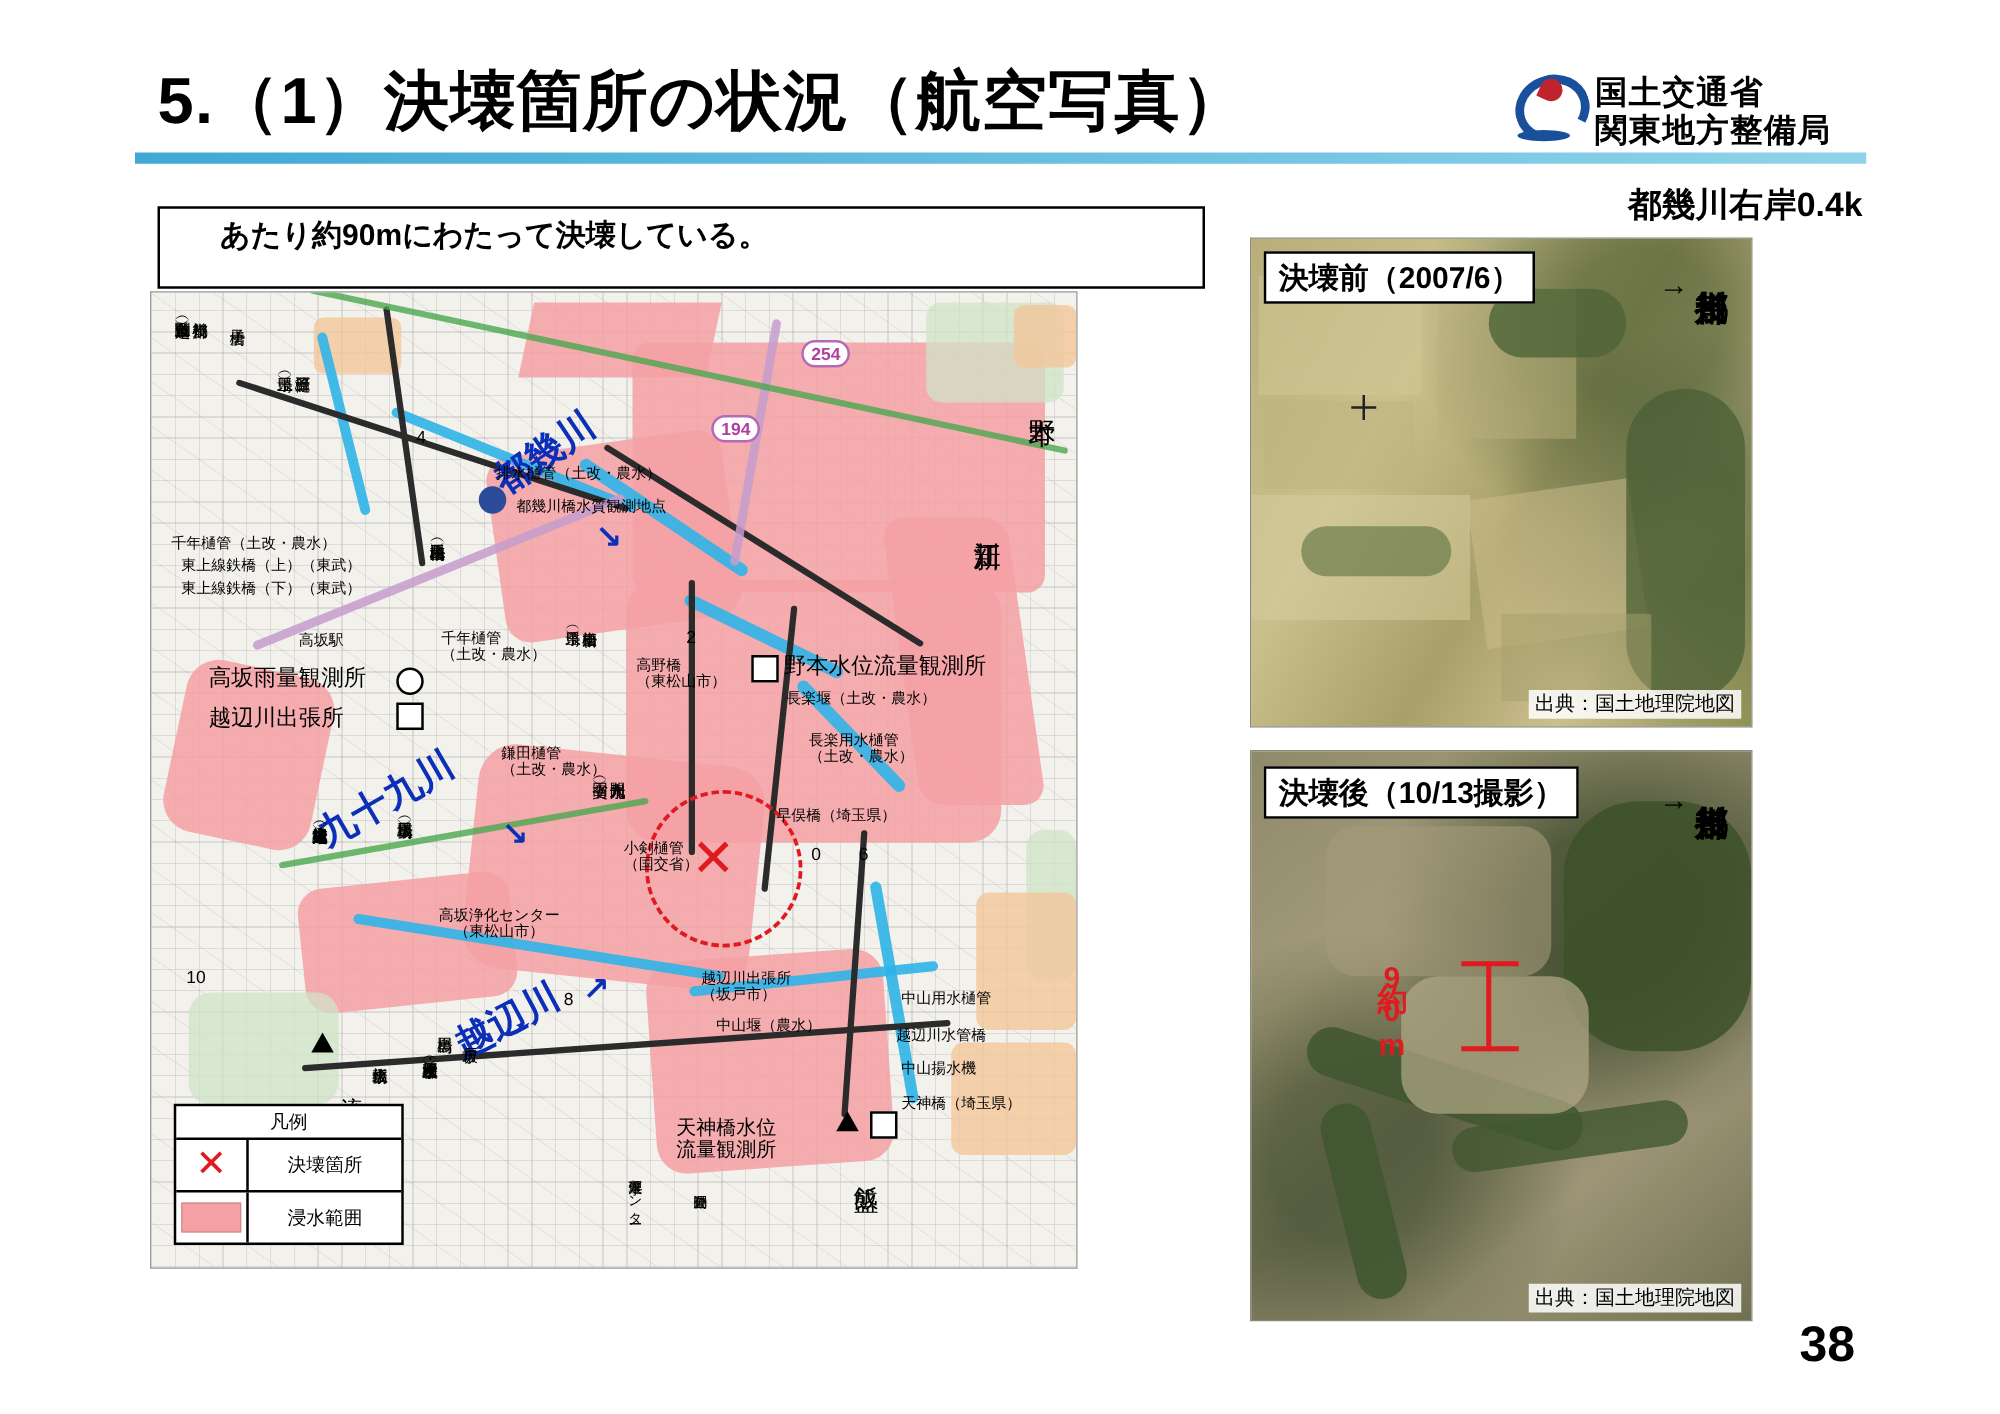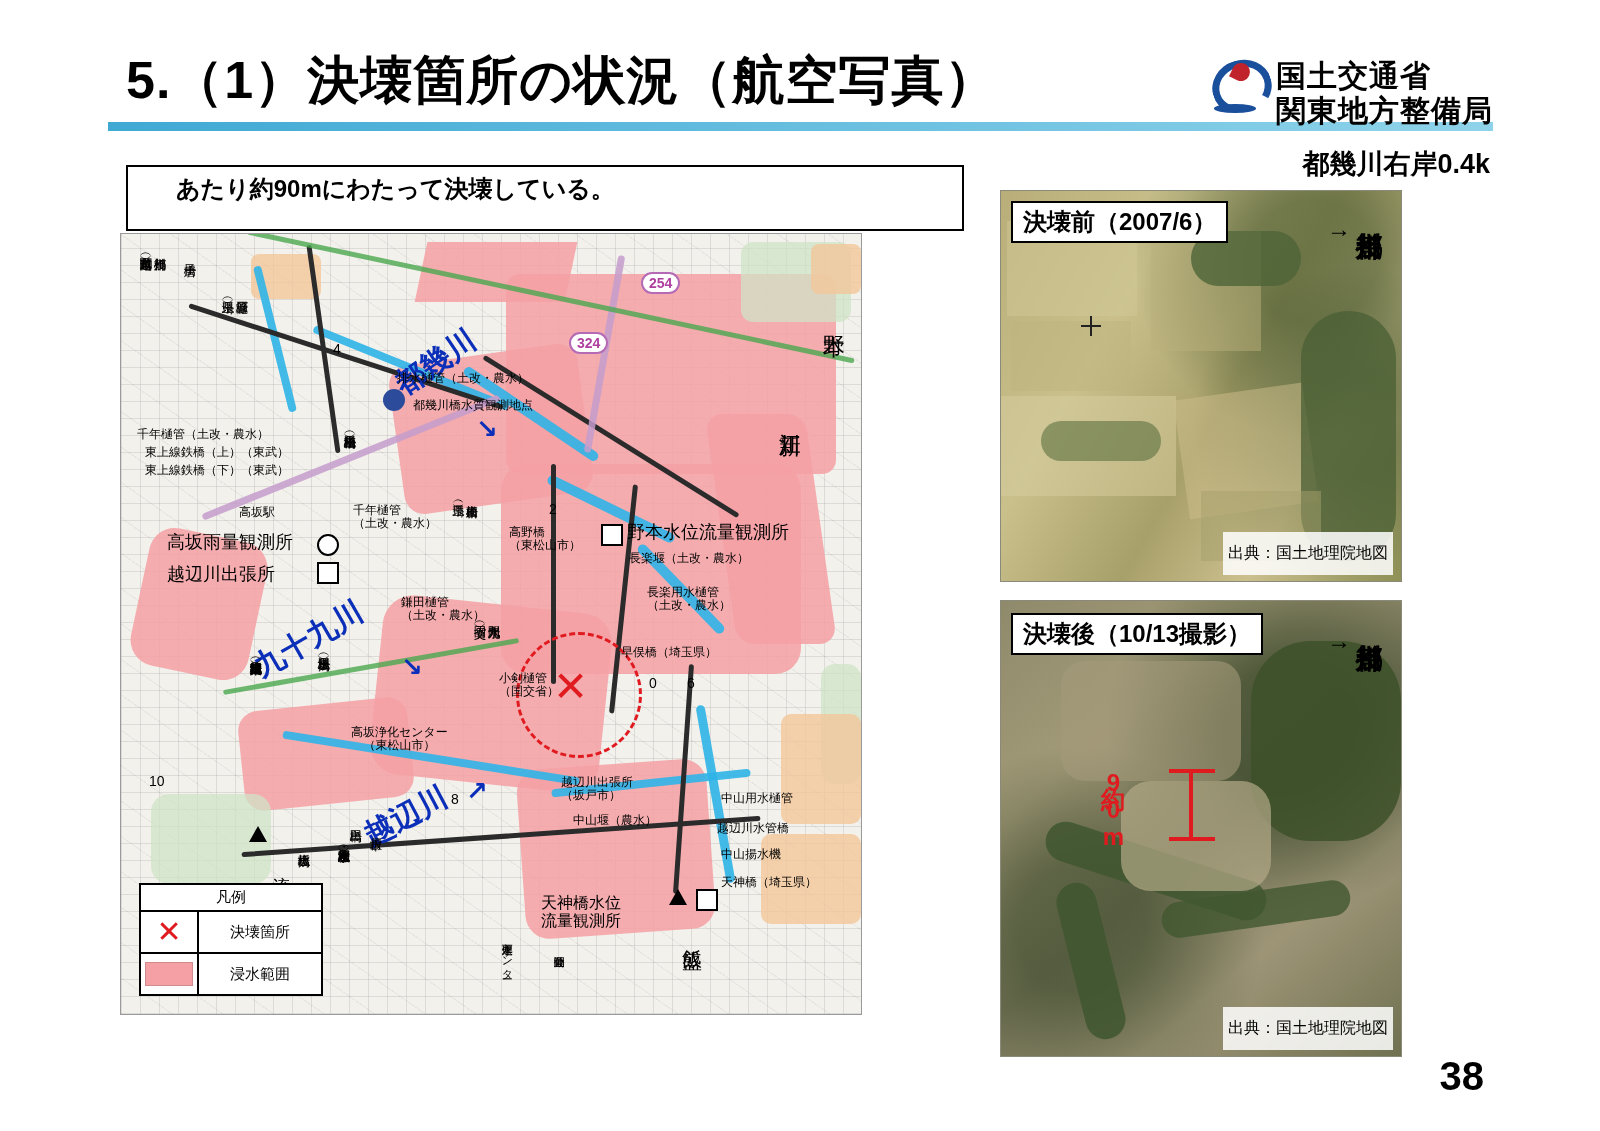--- a/index.html
+++ b/index.html
@@ -37,21 +37,21 @@
     position:absolute;left:24px;top:3px;width:18px;height:18px;
     background:#c0232b;border-radius:50% 50% 50% 0;
     transform:rotate(25deg);
   }
   .logo-mark .base{
     position:absolute;left:6px;top:44px;width:42px;height:9px;
     background:#1a4f9c;border-radius:50%;
   }
   .logo-text{
     position:absolute;left:68px;top:0;
-    font-size:30px;font-weight:bold;line-height:1.18;
+    font-size:26px;font-weight:bold;line-height:1.18;
     letter-spacing:1px;white-space:nowrap;
   }
   
   .right-caption{
     position:absolute;left:1010px;top:146px;width:480px;
     text-align:right;font-size:27px;font-weight:bold;white-space:nowrap;
   }
   
   .bullet-box{
     position:absolute;left:126px;top:165px;width:838px;height:66px;
@@ -165,21 +165,21 @@
       radial-gradient(circle at 72% 28%, rgba(45,62,32,.65) 0 15%, transparent 42%),
       radial-gradient(circle at 20% 72%, rgba(45,62,32,.5) 0 14%, transparent 40%),
       linear-gradient(140deg,#8f8a6b 0%,#a29a78 28%,#7d7a5e 52%,#9e9577 72%,#6f7150 100%);
   }
   .photo-cap{
     position:absolute;background:#fff;border:2px solid #000;
     font-size:24px;font-weight:bold;padding:3px 10px;white-space:nowrap;
   }
   .photo-src{
     position:absolute;right:8px;bottom:6px;background:rgba(255,255,255,.85);
-    font-size:16px;padding:11px 5px;white-space:nowrap;
+    font-size:16px;padding:1px 5px;white-space:nowrap;
   }
   .vlabel{
     position:absolute;writing-mode:vertical-rl;text-orientation:upright;
     font-size:27px;font-weight:bold;white-space:nowrap;
   }
   .vlabel .arrow{writing-mode:horizontal-tb;display:block;margin-top:4px;font-size:24px;}
   .len-label{
     position:absolute;writing-mode:vertical-rl;text-orientation:upright;
     color:#e01b20;font-size:24px;font-weight:bold;white-space:nowrap;
   }
@@ -252,21 +252,21 @@
     <div class="road" style="left:430px;top:230px;width:5px;height:220px;"></div>
     <div class="road" style="left:500px;top:250px;width:5px;height:230px;transform:rotate(6deg);"></div>
     <div class="road" style="left:120px;top:600px;width:520px;height:5px;transform:rotate(-4deg);"></div>
     <div class="road" style="left:560px;top:430px;width:5px;height:230px;transform:rotate(4deg);"></div>
     <div class="road-pink" style="left:70px;top:220px;width:320px;height:7px;transform:rotate(-22deg);"></div>
     <div class="road-pink" style="left:480px;top:20px;width:7px;height:200px;transform:rotate(10deg);"></div>
     <div class="road-green" style="left:120px;top:60px;width:620px;height:5px;transform:rotate(12deg);"></div>
     <div class="road-green" style="left:100px;top:430px;width:300px;height:5px;transform:rotate(-10deg);"></div>
 
     <div class="route-shield" style="left:520px;top:38px;">254</div>
-    <div class="route-shield" style="left:448px;top:98px;">324</div>
+    <div class="route-shield" style="left:448px;top:98px;">194</div>
 
     <div class="river-name" style="left:270px;top:108px;transform:rotate(-34deg);">都幾川</div>
     <div class="river-arrow" style="left:355px;top:180px;">↘</div>
 
     <div class="river-name" style="left:128px;top:385px;transform:rotate(-30deg);">九十九川</div>
     <div class="river-arrow" style="left:280px;top:418px;">↘</div>
 
     <div class="river-name" style="left:240px;top:562px;transform:rotate(-28deg);">越辺川</div>
     <div class="river-arrow" style="left:345px;top:542px;">↗</div>
 

